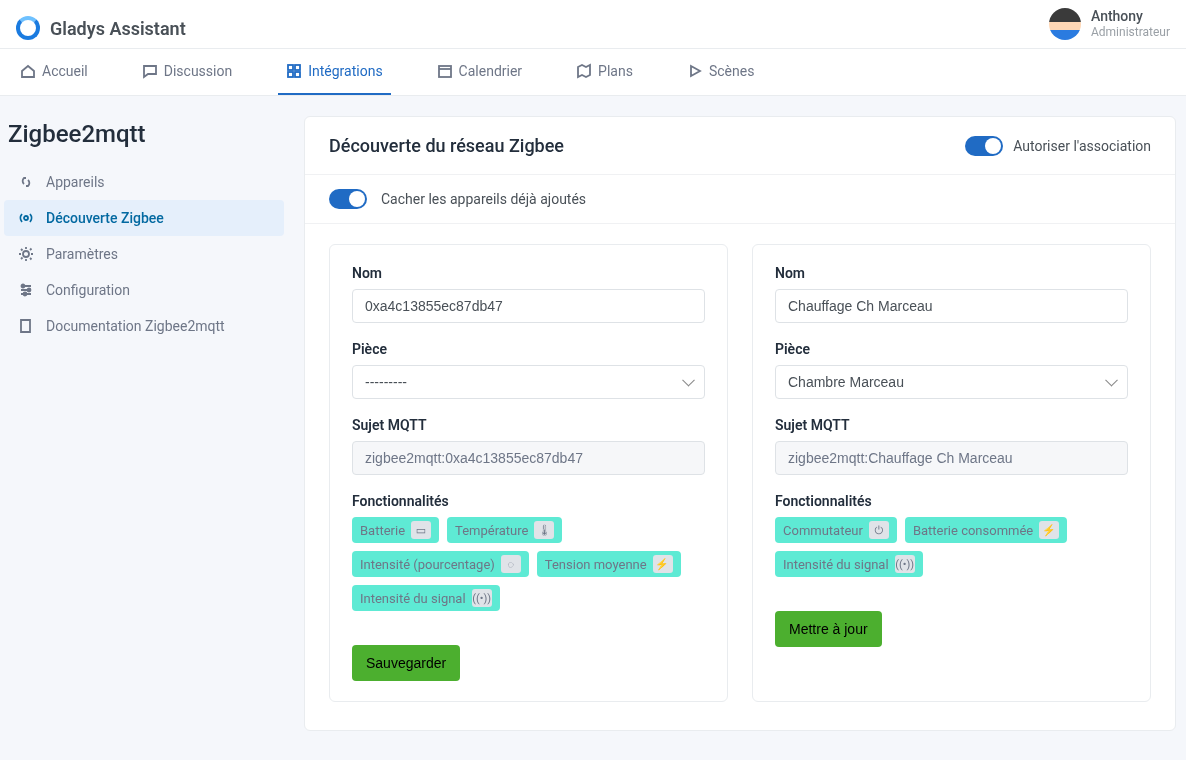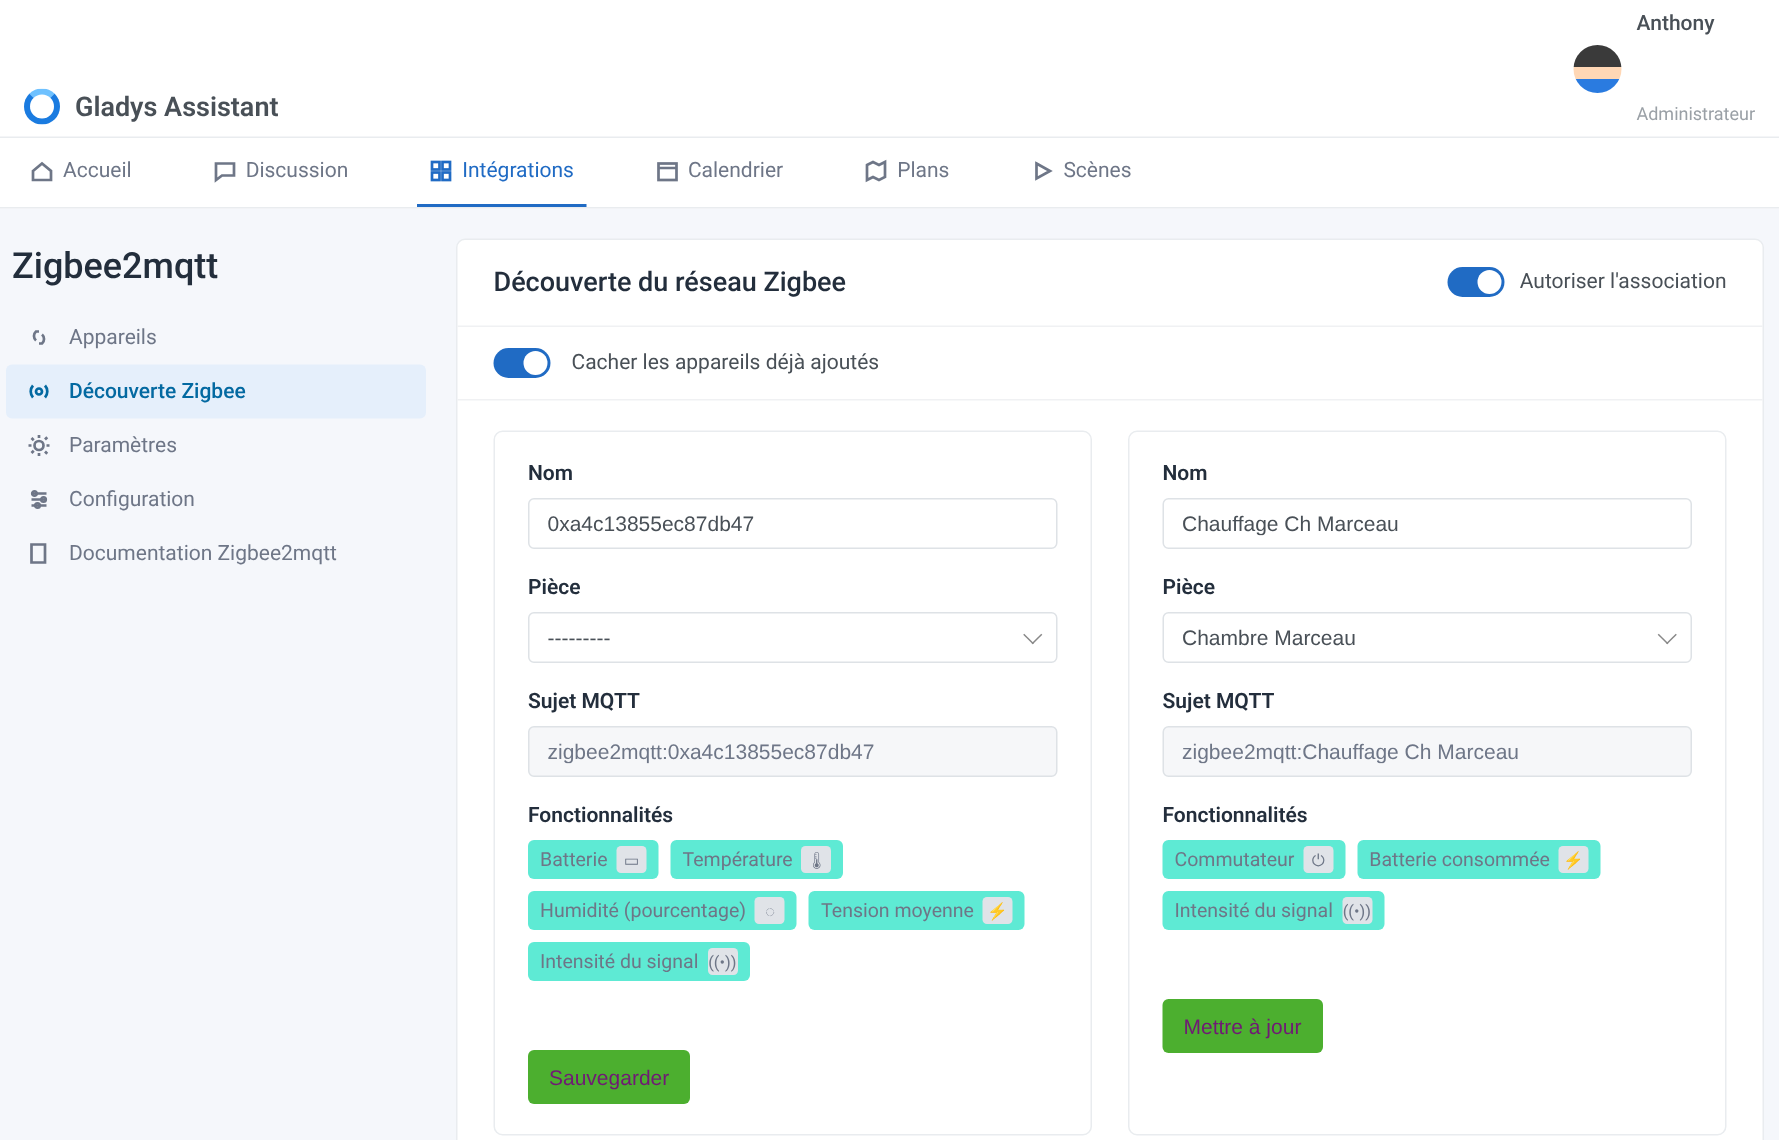--- a/index.html
+++ b/index.html
@@ -21,21 +21,21 @@
   .logo-circle {
     width: 24px; height: 24px; border-radius: 50%;
     border: 4px solid #1a7be0; border-top-color:#6ec1ff;
   }
   .brand-text { font-size: 18px; font-weight: 600; color: #495057; }
   .user-area { display: flex; align-items: center; gap: 10px; }
   .avatar {
     width: 32px; height: 32px; border-radius: 50%;
     background: linear-gradient(180deg,#3a3a3a 0 45%,#ffd7b5 45% 70%,#2a7be0 70% 100%);
   }
-  .user-text { display:flex; flex-direction:column; line-height:1.2; text-align:left;gap:44px;}
+  .user-text { display:flex; flex-direction:column; line-height:1.2; text-align:left;}
   .user-name { font-weight:500; color:#495057;}
   .user-role { font-size:12px; color:#9aa0a6;}
   .topnav {
     background:#fff; border-bottom:1px solid #e9ecef;
     display:flex; gap:38px; padding:0 12px;
   }
   .topnav-item {
     display:flex; align-items:center; gap:6px;
     padding:14px 8px; color:#6e7687; cursor:pointer;
     border-bottom:2px solid transparent;
@@ -46,21 +46,21 @@
   .side-title { font-size:24px; font-weight:500; color:#232e3c; padding:0 0 16px 4px;}
   .side-list { list-style:none; }
   .side-item {
     display:flex; align-items:center; gap:12px;
     padding:10px 14px; color:#6e7687; border-radius:4px; cursor:pointer;
   }
   .side-item.active { background:#e5effb; color:#0369a1; font-weight:500;}
   .main { flex:1; padding:20px 10px 20px 4px; }
   .panel { background:#fff; border:1px solid #e9ecef; border-radius:6px; }
   .panel-head {
-    display:flex; align-items:flex-start; justify-content:space-between;
+    display:flex; align-items:center; justify-content:space-between;
     padding:18px 24px; border-bottom:1px solid #f0f1f3;
   }
   .panel-title { font-size:18px; font-weight:500; color:#232e3c;}
   .right-toggle { display:flex; align-items:center; gap:10px; color:#495057;}
   .toggle {
     width:38px; height:20px; background:#206bc4; border-radius:999px; position:relative; cursor:pointer;
   }
   .toggle::after {
     content:""; position:absolute; width:16px; height:16px; background:#fff; border-radius:50%;
     top:2px; right:2px;
@@ -85,21 +85,21 @@
   .tags { display:flex; flex-wrap:wrap; gap:8px; }
   .tag {
     display:inline-flex; align-items:center; gap:6px;
     background:#5eead4; color:#6e7687; padding:4px 8px; border-radius:4px; font-size:13px;
   }
   .tag-icon {
     width:20px; height:18px; background:#e0e3e8; border-radius:3px;
     display:flex; align-items:center; justify-content:center; font-size:11px; color:#6e7687;
   }
   .btn-green {
-    margin-top:28px; background:#4caf2f; color:#701a75; border:none;
+    margin-top:16px; background:#4caf2f; color:#000000; border:none;
     padding:10px 14px; border-radius:4px; font-size:14px; cursor:pointer;
   }
   svg{width:16px;height:16px;stroke:currentColor;fill:none;stroke-width:1.8;}
 </style>
 </head>
 <body>
 
 <div class="header">
   <div class="brand">
     <div class="logo-circle"></div>
@@ -236,21 +236,21 @@
             <div class="tags">
               <span class="tag">
                   <span>Batterie</span>
                   <span class="tag-icon">▭</span>
                 </span>
               <span class="tag">
                   <span>Température</span>
                   <span class="tag-icon">🌡</span>
                 </span>
               <span class="tag">
-                  <span>Humidité (pourcentage)</span>
+                  <span>Intensité (pourcentage)</span>
                   <span class="tag-icon">◌</span>
                 </span>
               <span class="tag">
                   <span>Tension moyenne</span>
                   <span class="tag-icon">⚡</span>
                 </span>
               <span class="tag">
                   <span>Intensité du signal</span>
                   <span class="tag-icon">((•))</span>
                 </span>

